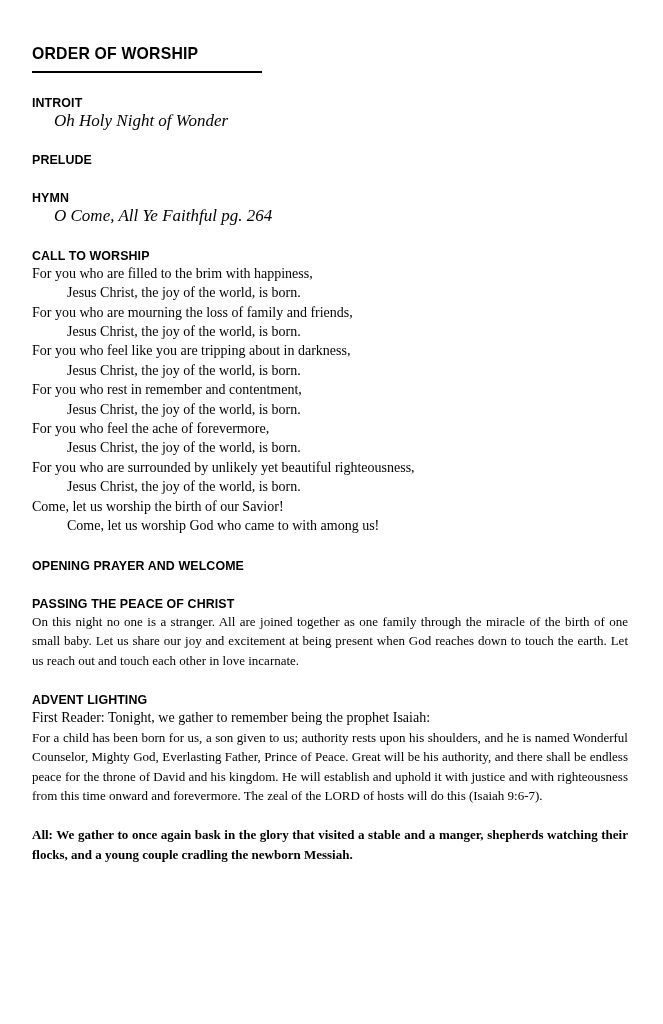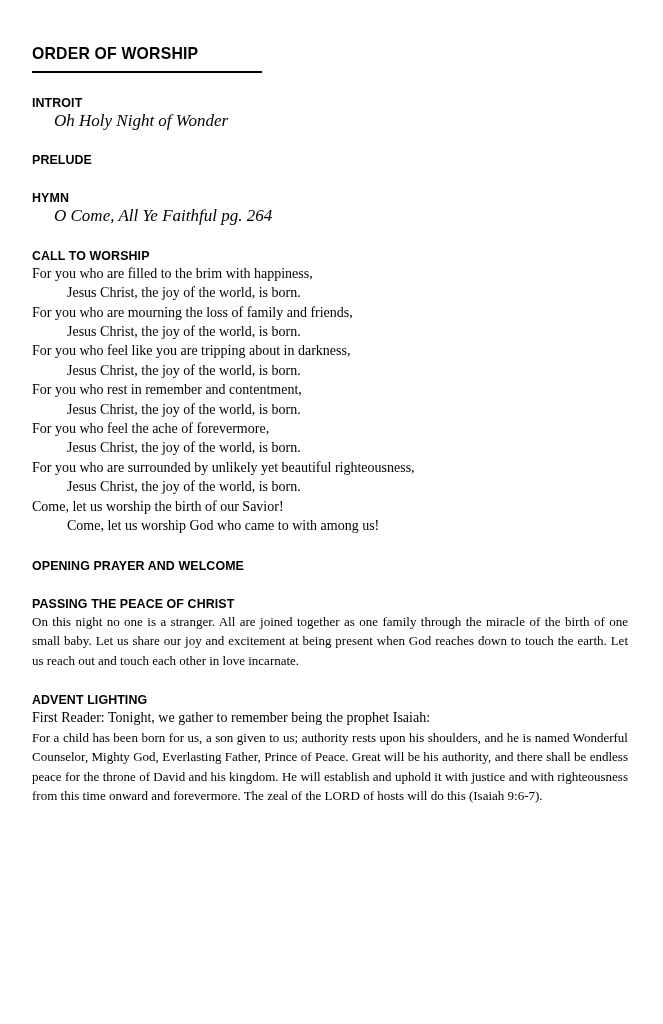--- a/index.html
+++ b/index.html
@@ -137,14 +137,17 @@
     <p class="para">On this night no one is a stranger. All are joined together as one family through the miracle of the birth of one small baby. Let us share our joy and excitement at being present when God reaches down to touch the earth. Let us reach out and touch each other in love incarnate.</p>
   </div>
 
 
   <div class="block">
     <div class="sec-head">ADVENT LIGHTING</div>
     <div class="line">First Reader: Tonight, we gather to remember being the prophet Isaiah:</div>
     <p class="para">For a child has been born for us, a son given to us; authority rests upon his shoulders, and he is named Wonderful Counselor, Mighty God, Everlasting Father, Prince of Peace. Great will be his authority, and there shall be endless peace for the throne of David and his kingdom. He will establish and uphold it with justice and with righteousness from this time onward and forevermore. The zeal of the LORD of hosts will do this (Isaiah 9:6-7).</p>
   </div>
 
+  <div class="block-tight">
+    <p class="para bold">All: We gather to once again bask in the glory that visited a stable and a manger, shepherds watching their flocks, and a young couple cradling the newborn Messiah.</p>
+  </div>
 
 </div>
 
 </body></html>

